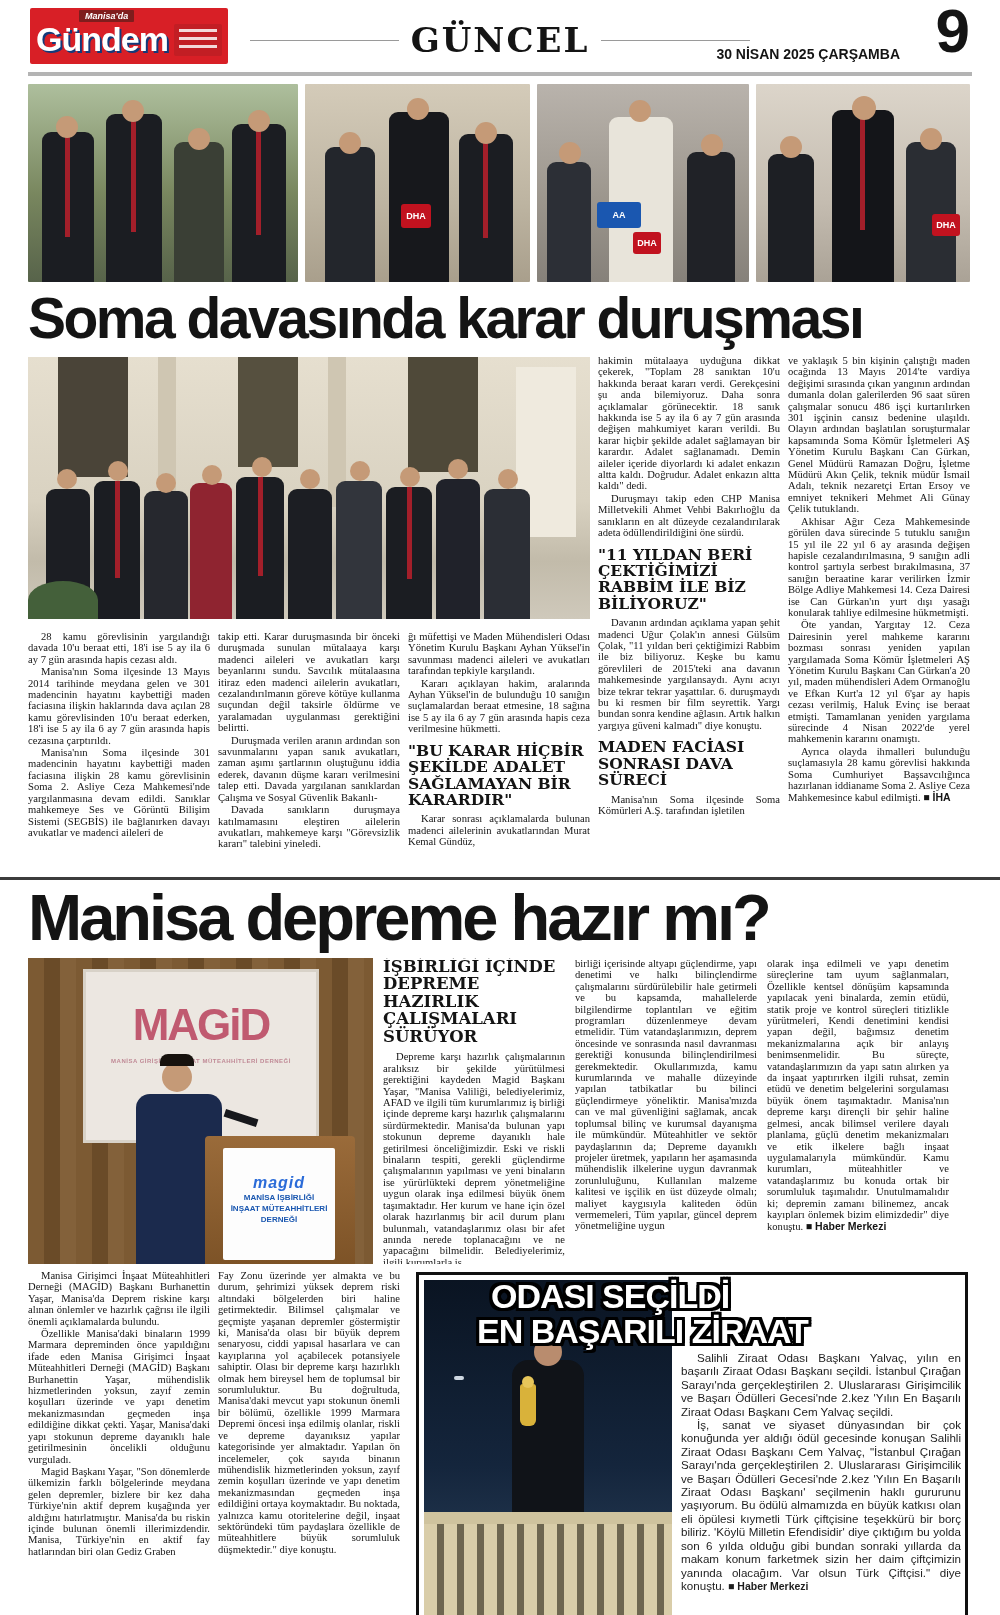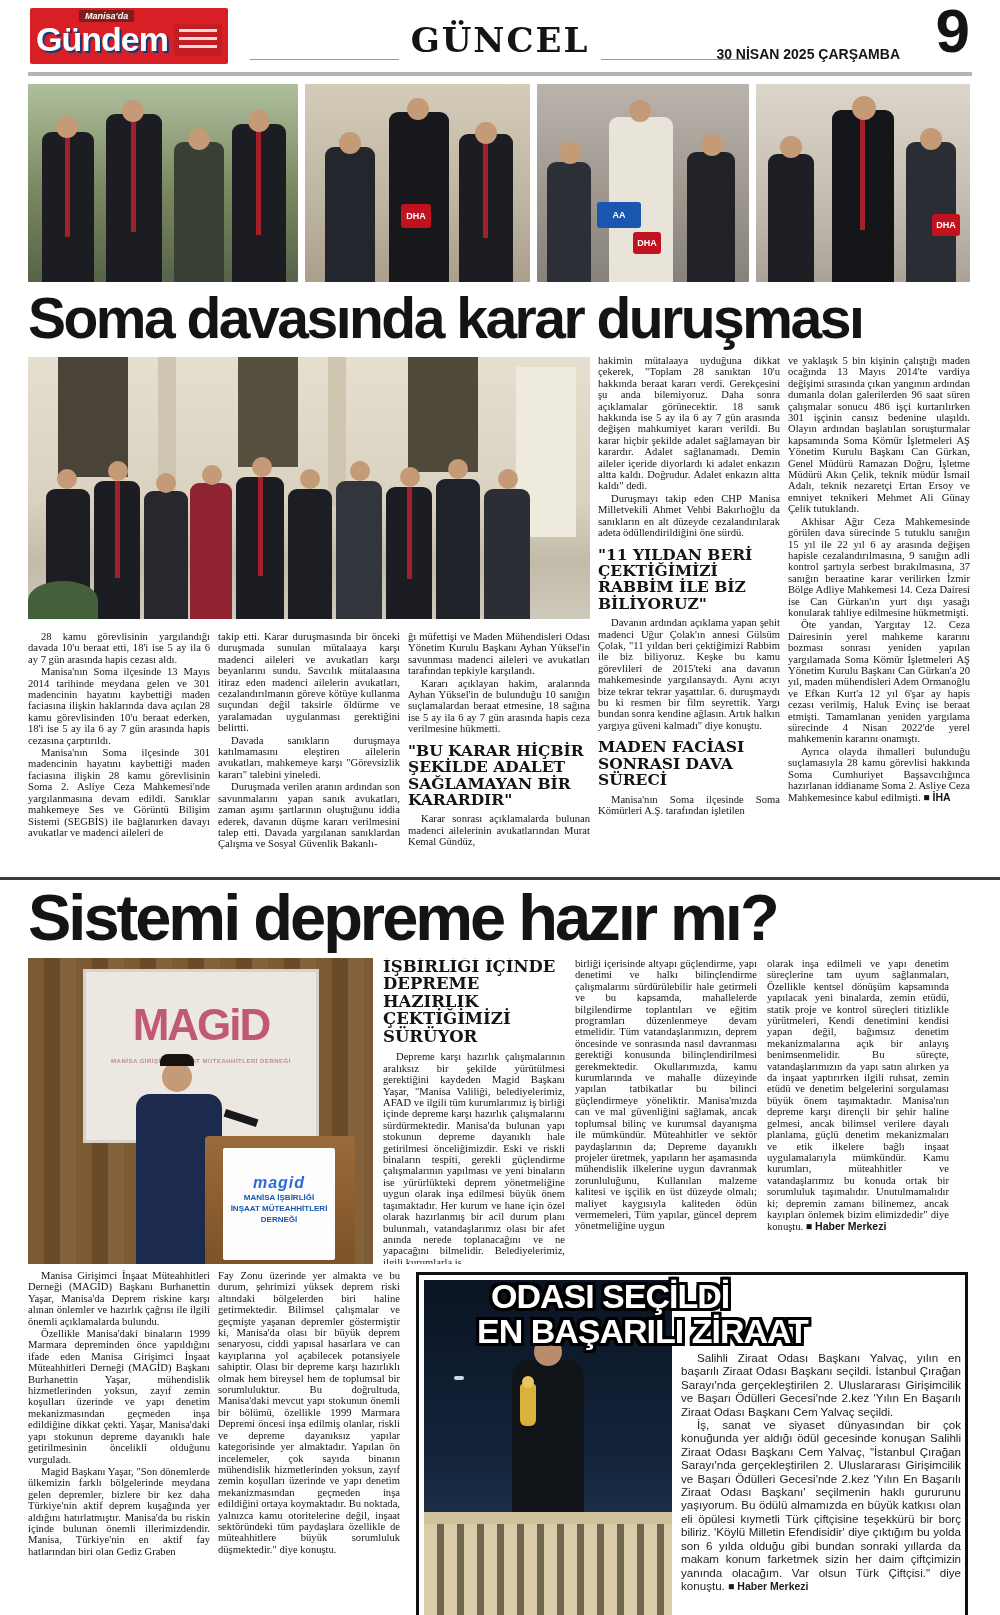--- a/index.html
+++ b/index.html
@@ -7,21 +7,21 @@
         font-family:"Liberation Serif",serif;color:#141414;}
   
   .masthead{position:relative;height:72px;}
   .logo{position:absolute;left:30px;top:8px;width:198px;height:56px;background:#d81f26;border-radius:2px;}
   .logo-top{position:absolute;left:4px;top:2px;font:italic bold 9px "Liberation Sans",sans-serif;color:#fff;
             background:#7f1d1d;padding:1px 6px;border-radius:1px;margin-left:45px;}
   .logo-main{position:absolute;left:6px;top:12px;font:bold 34px "Liberation Sans",sans-serif;color:#fff;
              text-shadow:2px 2px 0 #123a7a;letter-spacing:-1px;text-align:center;}
   .logo-side{position:absolute;right:6px;top:16px;width:48px;height:32px;background:#c21e24;border-radius:2px;}
   .logo-side i{display:block;height:3px;background:#f3d9d9;margin:5px 5px 0;}
-  .section-row{position:absolute;left:250px;right:250px;top:20px;display:flex;align-items:flex-end;gap:12px;}
+  .section-row{position:absolute;left:250px;right:250px;top:20px;display:flex;align-items:center;gap:12px;}
   .section-row .rule{flex:1;height:1px;background:#9a9a9a;}
   .section-title{font:bold 34px "DejaVu Serif",serif;letter-spacing:2px;white-space:nowrap;}
   .date{position:absolute;right:100px;top:46px;font:bold 14px "Liberation Sans",sans-serif;letter-spacing:0;}
   .pagenum{position:absolute;right:30px;top:0px;font:bold 62px "Liberation Sans",sans-serif;line-height:1;}
   .header-rule{height:4px;background:#b4b4b4;margin:0 28px;}
   
   .photo-strip{margin:8px 28px 0;display:flex;gap:7px;height:198px;}
   .ph{position:relative;overflow:hidden;background:#c9c2b4;border-radius:1px;}
   .fg{position:absolute;bottom:0;background:#1b1d22;border-radius:9px 9px 0 0;}
   .fg.robe:after{content:"";position:absolute;left:45%;top:0;width:5px;height:70%;background:#a31f2a;}
@@ -178,22 +178,22 @@
       <i style="position:absolute;left:0;bottom:0;width:70px;height:38px;border-radius:50% 50% 0 0;background:#44603a;"></i>
     </div>
     <div class="a1cols">
       <div class="col offset">
         <p>28 kamu görevlisinin yargılandığı davada 10'u beraat etti, 18'i ise 5 ay ila 6 ay 7 gün arasında hapis cezası aldı.</p>
         <p>Manisa'nın Soma ilçesinde 13 Mayıs 2014 tarihinde meydana gelen ve 301 madencinin hayatını kaybettiği maden faciasına ilişkin haklarında dava açılan 28 kamu görevlisinden 10'u beraat ederken, 18'i ise 5 ay ila 6 ay 7 gün arasında hapis cezasına çarptırıldı.</p>
         <p>Manisa'nın Soma ilçesinde 301 madencinin hayatını kaybettiği maden faciasına ilişkin 28 kamu görevlisinin Soma 2. Asliye Ceza Mahkemesi'nde yargılanmasına devam edildi. Sanıklar mahkemeye Ses ve Görüntü Bilişim Sistemi (SEGBİS) ile bağlanırken davayı avukatlar ve madenci aileleri de</p>
       </div>
       <div class="col offset">
         <p class="flush">takip etti. Karar duruşmasında bir önceki duruşmada sunulan mütalaaya karşı madenci aileleri ve avukatları karşı beyanlarını sundu. Savcılık mütalaasına itiraz eden madenci ailelerin avukatları, cezalandırılmanın göreve kötüye kullanma suçundan değil taksirle öldürme ve yaralamadan uygulanması gerektiğini belirtti.</p>
+        <p>Duruşmada verilen aranın ardından son savunmalarını yapan sanık avukatları, zaman aşımı şartlarının oluştuğunu iddia ederek, davanın düşme kararı verilmesini talep etti. Davada yargılanan sanıklardan Çalışma ve Sosyal Güvenlik Bakanlı-</p>
         <p>Davada sanıkların duruşmaya katılmamasını eleştiren ailelerin avukatları, mahkemeye karşı "Görevsizlik kararı" talebini yineledi.</p>
-        <p>Duruşmada verilen aranın ardından son savunmalarını yapan sanık avukatları, zaman aşımı şartlarının oluştuğunu iddia ederek, davanın düşme kararı verilmesini talep etti. Davada yargılanan sanıklardan Çalışma ve Sosyal Güvenlik Bakanlı-</p>
       </div>
       <div class="col offset">
         <p class="flush">ğı müfettişi ve Maden Mühendisleri Odası Yönetim Kurulu Başkanı Ayhan Yüksel'in savunması madenci aileleri ve avukatları tarafından tepkiyle karşılandı.</p>
         <p>Kararı açıklayan hakim, aralarında Ayhan Yüksel'in de bulunduğu 10 sanığın suçlamalardan beraat etmesine, 18 sağına ise 5 ay ila 6 ay 7 gün arasında hapis ceza verilmesine hükmetti.</p>
         <div class="sub">"BU KARAR HİÇBİR ŞEKİLDE ADALET SAĞLAMAYAN BİR KARARDIR"</div>
         <p>Karar sonrası açıklamalarda bulunan madenci ailelerinin avukatlarından Murat Kemal Gündüz,</p>
       </div>
       <div class="col">
         <p class="flush">hakimin mütalaaya uyduğuna dikkat çekerek, "Toplam 28 sanıktan 10'u hakkında beraat kararı verdi. Gerekçesini şu anda bilemiyoruz. Daha sonra açıklamalar görünecektir. 18 sanık hakkında ise 5 ay ila 6 ay 7 gün arasında değişen mahkumiyet kararı verildi. Bu karar hiçbir şekilde adalet sağlamayan bir karardır. Adalet sağlanamadı. Demin aileler içeride diyorlardı ki adalet enkazın altta kaldı. Doğrudur. Adalet enkazın altta kaldı" dedi.</p>
         <p>Duruşmayı takip eden CHP Manisa Milletvekili Ahmet Vehbi Bakırlıoğlu da sanıkların en alt düzeyde cezalandırılarak adeta ödüllendirildiğini öne sürdü.</p>
@@ -206,21 +206,21 @@
         <p class="flush">ve yaklaşık 5 bin kişinin çalıştığı maden ocağında 13 Mayıs 2014'te vardiya değişimi sırasında çıkan yangının ardından dumanla dolan galerilerden 96 saat süren çalışmalar sonucu 486 işçi kurtarılırken 301 işçinin cansız bedenine ulaşıldı. Olayın ardından başlatılan soruşturmalar kapsamında Soma Kömür İşletmeleri AŞ Yönetim Kurulu Başkanı Can Gürkan, Genel Müdürü Ramazan Doğru, İşletme Müdürü Akın Çelik, teknik müdür İsmail Adalı, teknik nezaretçi Ertan Ersoy ve emniyet teknikeri Mehmet Ali Günay Çelik tutuklandı.</p>
         <p>Akhisar Ağır Ceza Mahkemesinde görülen dava sürecinde 5 tutuklu sanığın 15 yıl ile 22 yıl 6 ay arasında değişen hapisle cezalandırılmasına, 9 sanığın adli kontrol şartıyla serbest bırakılmasına, 37 sanığın beraatine karar verilirken İzmir Bölge Adliye Mahkemesi 14. Ceza Dairesi ise Can Gürkan'ın yurt dışı yasağı konularak tahliye edilmesine hükmetmişti.</p>
         <p>Öte yandan, Yargıtay 12. Ceza Dairesinin yerel mahkeme kararını bozması sonrası yeniden yapılan yargılamada Soma Kömür İşletmeleri AŞ Yönetim Kurulu Başkanı Can Gürkan'a 20 yıl, maden mühendisleri Adem Ormanoğlu ve Efkan Kurt'a 12 yıl 6'şar ay hapis cezası verilmiş, Haluk Evinç ise beraat etmişti. Tamamlanan yeniden yargılama sürecinde 4 Nisan 2022'de yerel mahkemenin kararını onamıştı.</p>
         <p><span>Ayrıca olayda ihmalleri bulunduğu suçlamasıyla 28 kamu görevlisi hakkında Soma Cumhuriyet Başsavcılığınca hazırlanan iddianame Soma 2. Asliye Ceza Mahkemesince kabul edilmişti.</span> <b class="tag">■ İHA</b></p>
       </div>
     </div>
   </section>
 
   <div class="big-rule"></div>
 
-  <h2 class="headline2">Sistemi depreme hazır mı?</h2>
+  <h2 class="headline2">Manisa depreme hazır mı?</h2>
 
   <section class="article2-top">
     <div class="magid-photo">
       <div class="magid-screen">
         <span class="magid-logo">MAGiD</span>
         <span class="magid-cap">MANİSA GİRİŞİMCİ İNŞAAT MÜTEAHHİTLERİ DERNEĞİ</span>
       </div>
       <i class="fg" style="left:108px;width:86px;height:170px;background:#1b2a4d;border-radius:14px 14px 0 0;"></i>
       <i class="hd" style="left:134px;top:104px;width:30px;height:30px;background:#c59a77;"></i>
       <i style="position:absolute;left:132px;top:96px;width:34px;height:12px;border-radius:8px 8px 0 0;background:#17120e;"></i>
@@ -228,21 +228,21 @@
       <div class="podium">
         <div class="podium-banner">
           <div class="podium-logo">magid</div>
           <div class="podium-line">MANİSA İŞBİRLİĞİ</div>
           <div class="podium-line">İNŞAAT MÜTEAHHİTLERİ</div>
           <div class="podium-line">DERNEĞİ</div>
         </div>
       </div>
     </div>
     <div class="col">
-      <div class="sub" style="font-size:16.5px;margin:0 0 6px;">İŞBİRLİĞİ İÇİNDE DEPREME HAZIRLIK ÇEKTİĞİMİZİ SÜRÜYOR</div>
+      <div class="sub" style="font-size:16.5px;margin:0 0 6px;">İŞBİRLİĞİ İÇİNDE DEPREME HAZIRLIK ÇALIŞMALARI SÜRÜYOR</div>
       <p>Depreme karşı hazırlık çalışmalarının aralıksız bir şekilde yürütülmesi gerektiğini kaydeden Magid Başkanı Yaşar, "Manisa Valiliği, belediyelerimiz, AFAD ve ilgili tüm kurumlarımız iş birliği içinde depreme karşı hazırlık çalışmalarını sürdürmektedir. Manisa'da bulunan yapı stokunun depreme dayanıklı hale getirilmesi önceliğimizdir. Eski ve riskli binaların tespiti, gerekli güçlendirme çalışmalarının yapılması ve yeni binaların ise yürürlükteki deprem yönetmeliğine uygun olarak inşa edilmesi büyük önem taşımaktadır. Her kurum ve hane için özel olarak hazırlanmış bir acil durum planı bulunmalı, vatandaşlarımız olası bir afet anında nerede toplanacağını ve ne yapacağını bilmelidir. Belediyelerimiz, ilgili kurumlarla iş</p>
     </div>
     <div class="col">
       <p class="flush">birliği içerisinde altyapı güçlendirme, yapı denetimi ve halkı bilinçlendirme çalışmalarını sürdürülebilir hale getirmeli ve bu kapsamda, mahallelerde bilgilendirme toplantıları ve eğitim programları düzenlenmeye devam etmelidir. Tüm vatandaşlarımızın, deprem öncesinde ve sonrasında nasıl davranması gerektiği konusunda bilinçlendirilmesi gerekmektedir. Okullarımızda, kamu kurumlarında ve mahalle düzeyinde yapılan tatbikatlar bu bilinci güçlendirmeye yöneliktir. Manisa'mızda can ve mal güvenliğini sağlamak, ancak toplumsal bilinç ve kurumsal dayanışma ile mümkündür. Müteahhitler ve sektör paydaşlarının da; Depreme dayanıklı projeler üretmek, yapıların her aşamasında mühendislik ilkelerine uygun davranmak zorunluluğunu, Kullanılan malzeme kalitesi ve işçilik en üst düzeyde olmalı; maliyet kaygısıyla kaliteden ödün vermemeleri, Tüm yapılar, güncel deprem yönetmeliğine uygun</p>
     </div>
     <div class="col">
       <p class="flush"><span>olarak inşa edilmeli ve yapı denetim süreçlerine tam uyum sağlanmaları, Özellikle kentsel dönüşüm kapsamında yapılacak yeni binalarda, zemin etüdü, statik proje ve kontrol süreçleri titizlikle yürütmeleri, Kendi denetimini kendisi yapan değil, bağımsız denetim mekanizmalarına açık bir anlayış benimsenmelidir. Bu süreçte, vatandaşlarımızın da yapı satın alırken ya da inşaat yaptırırken ilgili ruhsat, zemin etüdü ve denetim belgelerini sorgulaması büyük önem taşımaktadır. Manisa'nın depreme karşı dirençli bir şehir haline gelmesi, ancak bilimsel verilere dayalı planlama, güçlü denetim mekanizmaları ve etik ilkelere bağlı inşaat uygulamalarıyla mümkündür. Kamu kurumları, müteahhitler ve vatandaşlarımız bu konuda ortak bir sorumluluk taşımalıdır. Unutulmamalıdır ki; depremin zamanı bilinemez, ancak kayıpları önlemek bizim elimizdedir" diye konuştu.</span> <b class="tag">■ Haber Merkezi</b></p>
     </div>
   </section>
 

